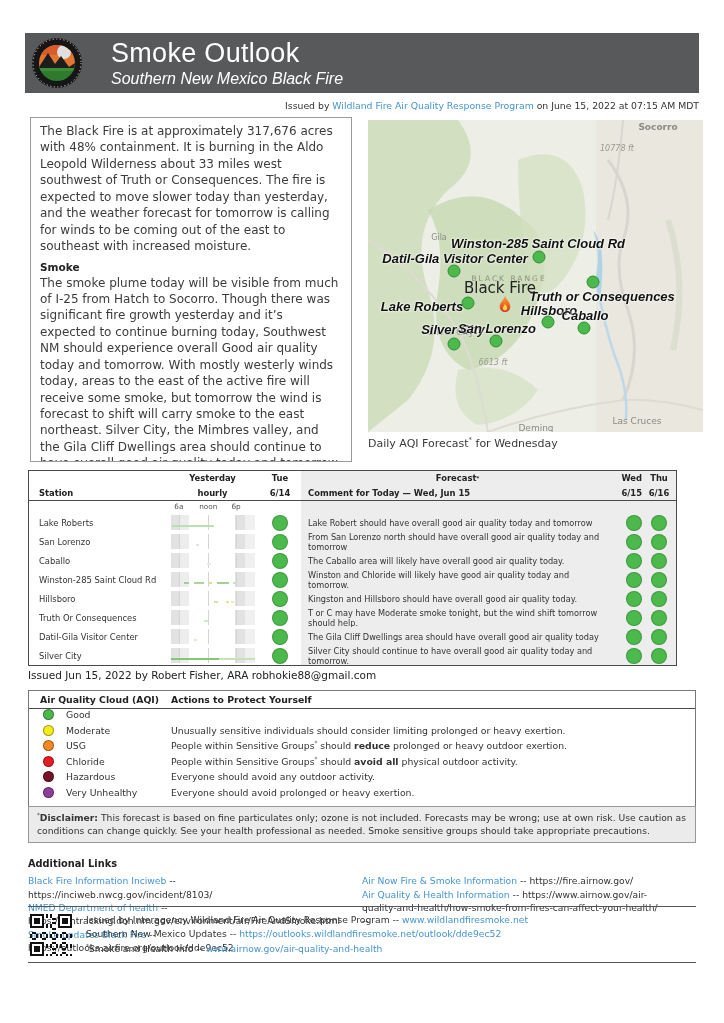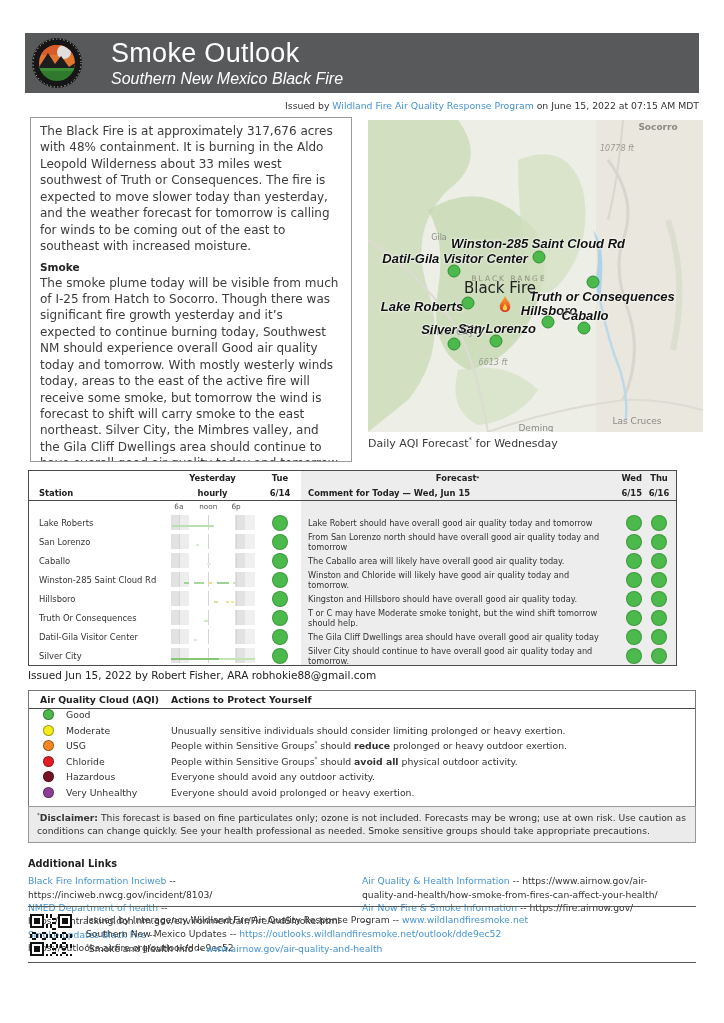--- a/index.html
+++ b/index.html
@@ -507,22 +507,22 @@
 
   <div class="links">
     <h4>Additional Links</h4>
     <div class="lcols">
       <div class="lcol" id="links-left">
           <div class="link-line"><a class="link">Black Fire Information Inciweb</a><span> -- https://inciweb.nwcg.gov/incident/8103/</span></div>
           <div class="link-line"><a class="link">NMED Department of health</a><span> -- https://nmtracking.doh.nm.gov/environment/air/FireAndSmoke.html</span></div>
           <div class="link-line"><a class="link">Smoke updates Black Fire</a><span> -- https://outlooks.airfire.org/outlook/dde9ec52</span></div>
         </div>
       <div class="lcol" id="links-right">
+          <div class="link-line"><a class="link">Air Now Fire &amp; Smoke Information</a><span> -- https://fire.airnow.gov/</span></div>
           <div class="link-line"><a class="link">Air Quality &amp; Health Information</a><span> -- https://www.airnow.gov/air-quality-and-health/how-smoke-from-fires-can-affect-your-health/</span></div>
-          <div class="link-line"><a class="link">Air Now Fire &amp; Smoke Information</a><span> -- https://fire.airnow.gov/</span></div>
           <div class="link-line"><span>--</span></div>
         </div>
     </div>
   </div>
 
   <div class="footer">
     <svg class="qr" id="qr" viewBox="0 0 21 21" shape-rendering="crispEdges">
         <rect x="0" y="10" width="1" height="1" fill="#111"></rect>
         <rect x="0" y="11" width="1" height="1" fill="#111"></rect>
         <rect x="1" y="9" width="1" height="1" fill="#111"></rect>

